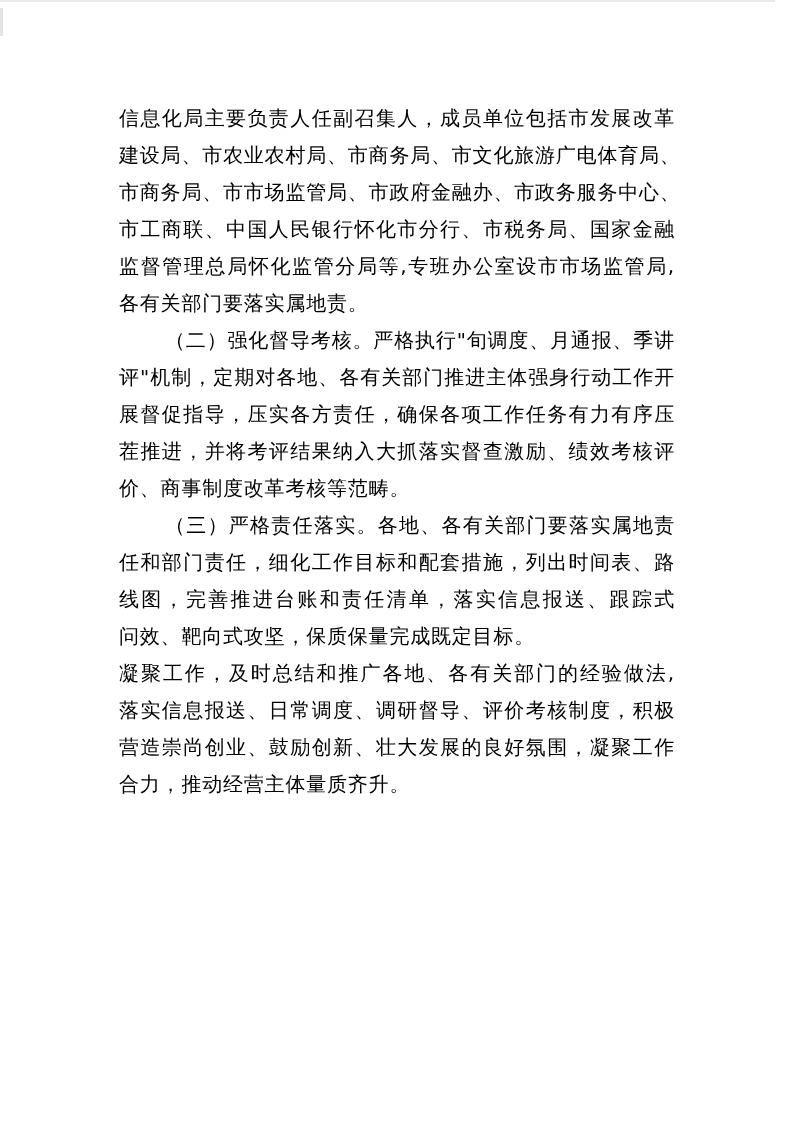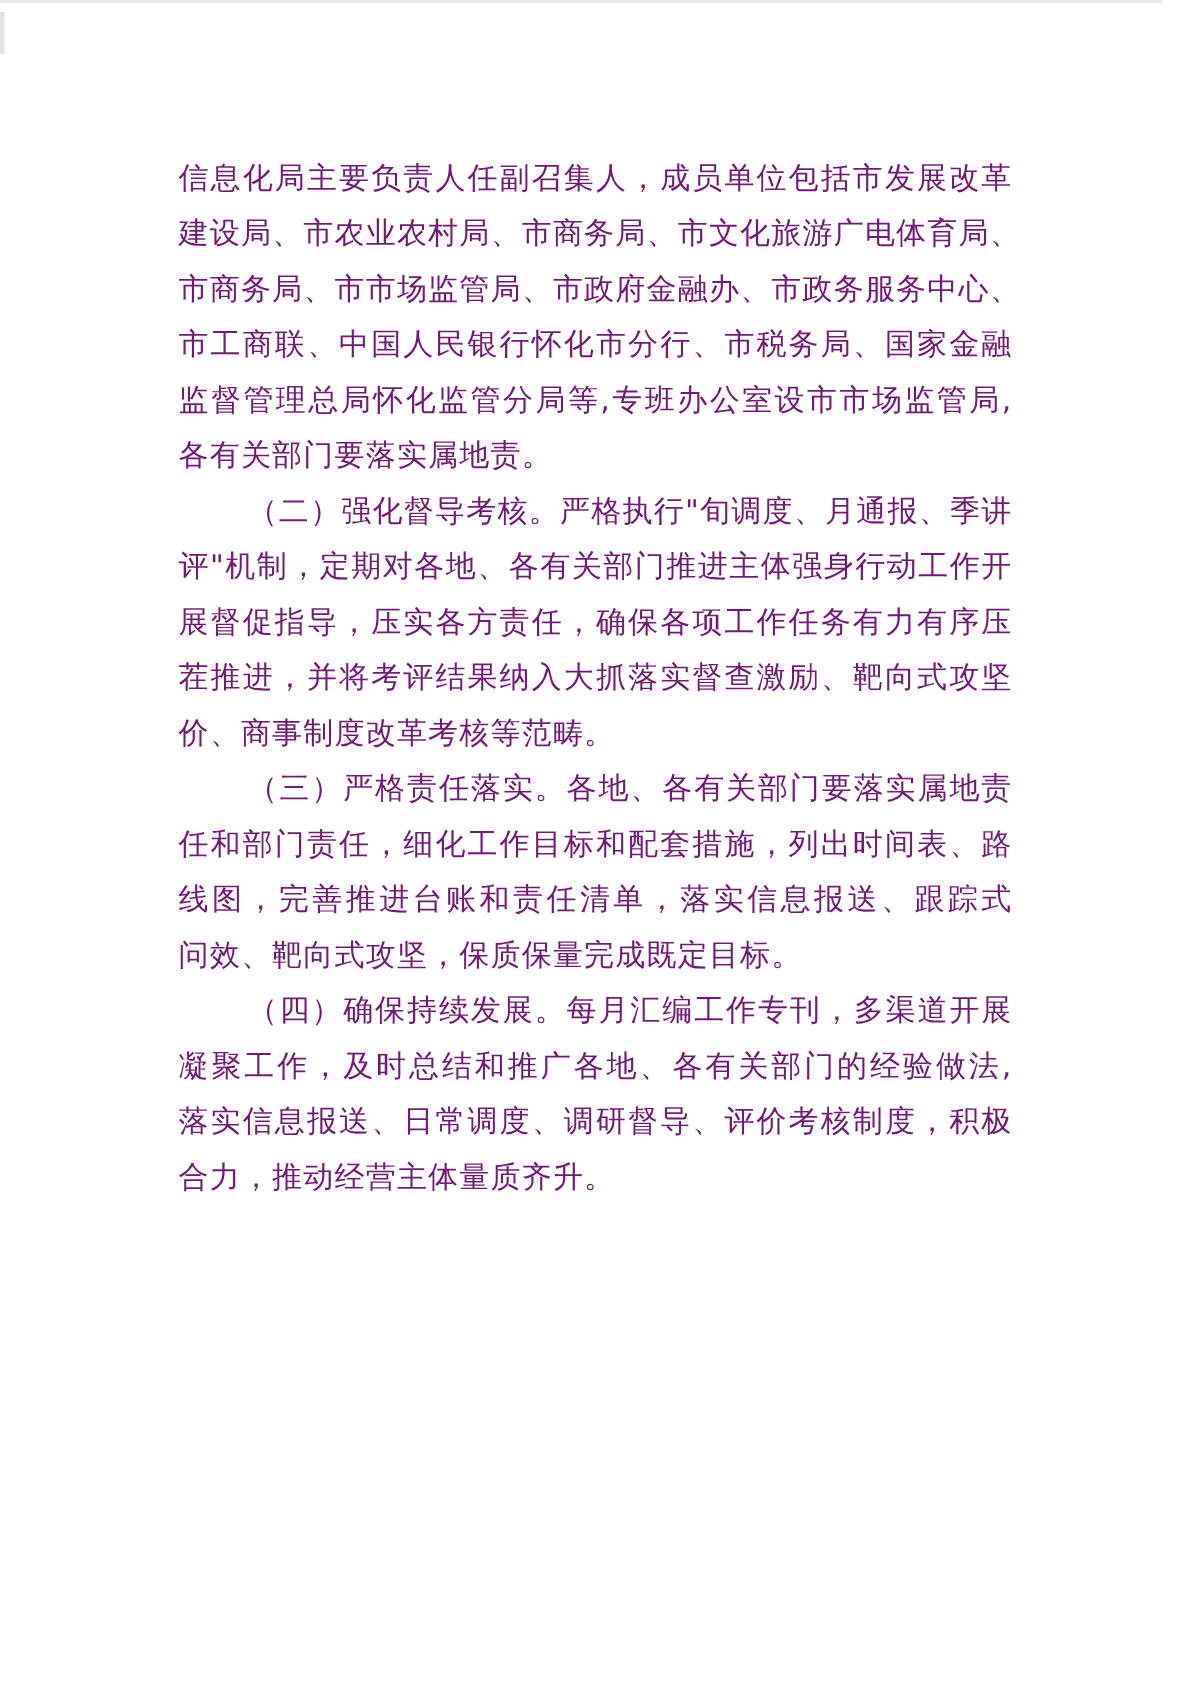--- a/index.html
+++ b/index.html
@@ -7,21 +7,21 @@
     padding: 0;
     background: #ffffff;
   }
   .page {
     position: relative;
     width: 775px;
     height: 1122px;
     background: #ffffff;
     overflow: hidden;
     font-family: "DejaVu Sans", sans-serif;
-    color: #701a75;
+    color: #000000;
   }
   .top-edge {
     position: absolute;
     top: 0;
     left: 0;
     width: 100%;
     height: 2px;
     background: #eaeaea;
   }
   .corner-smudge {
@@ -67,24 +67,24 @@
   <div class="content">
     <div class="line j">信息化局主要负责人任副召集人，成员单位包括市发展改革</div>
     <div class="line j">建设局、市农业农村局、市商务局、市文化旅游广电体育局、</div>
     <div class="line j">市商务局、市市场监管局、市政府金融办、市政务服务中心、</div>
     <div class="line j">市工商联、中国人民银行怀化市分行、市税务局、国家金融</div>
     <div class="line j">监督管理总局怀化监管分局等,专班办公室设市市场监管局,</div>
     <div class="line">各有关部门要落实属地责。</div>
     <div class="line j ind">（二）强化督导考核。严格执行"旬调度、月通报、季讲</div>
     <div class="line j">评"机制，定期对各地、各有关部门推进主体强身行动工作开</div>
     <div class="line j">展督促指导，压实各方责任，确保各项工作任务有力有序压</div>
-    <div class="line j">茬推进，并将考评结果纳入大抓落实督查激励、靶向式攻坚</div>
+    <div class="line j">茬推进，并将考评结果纳入大抓落实督查激励、绩效考核评</div>
     <div class="line">价、商事制度改革考核等范畴。</div>
     <div class="line j ind">（三）严格责任落实。各地、各有关部门要落实属地责</div>
     <div class="line j">任和部门责任，细化工作目标和配套措施，列出时间表、路</div>
     <div class="line j">线图，完善推进台账和责任清单，落实信息报送、跟踪式</div>
     <div class="line">问效、靶向式攻坚，保质保量完成既定目标。</div>
-    <div class="line j ind">（四）确保持续发展。每月汇编工作专刊，多渠道开展</div>
     <div class="line j">凝聚工作，及时总结和推广各地、各有关部门的经验做法,</div>
     <div class="line j">落实信息报送、日常调度、调研督导、评价考核制度，积极</div>
+    <div class="line j">营造崇尚创业、鼓励创新、壮大发展的良好氛围，凝聚工作</div>
     <div class="line">合力，推动经营主体量质齐升。</div>
   </div>
 </div>
 
 </body></html>

